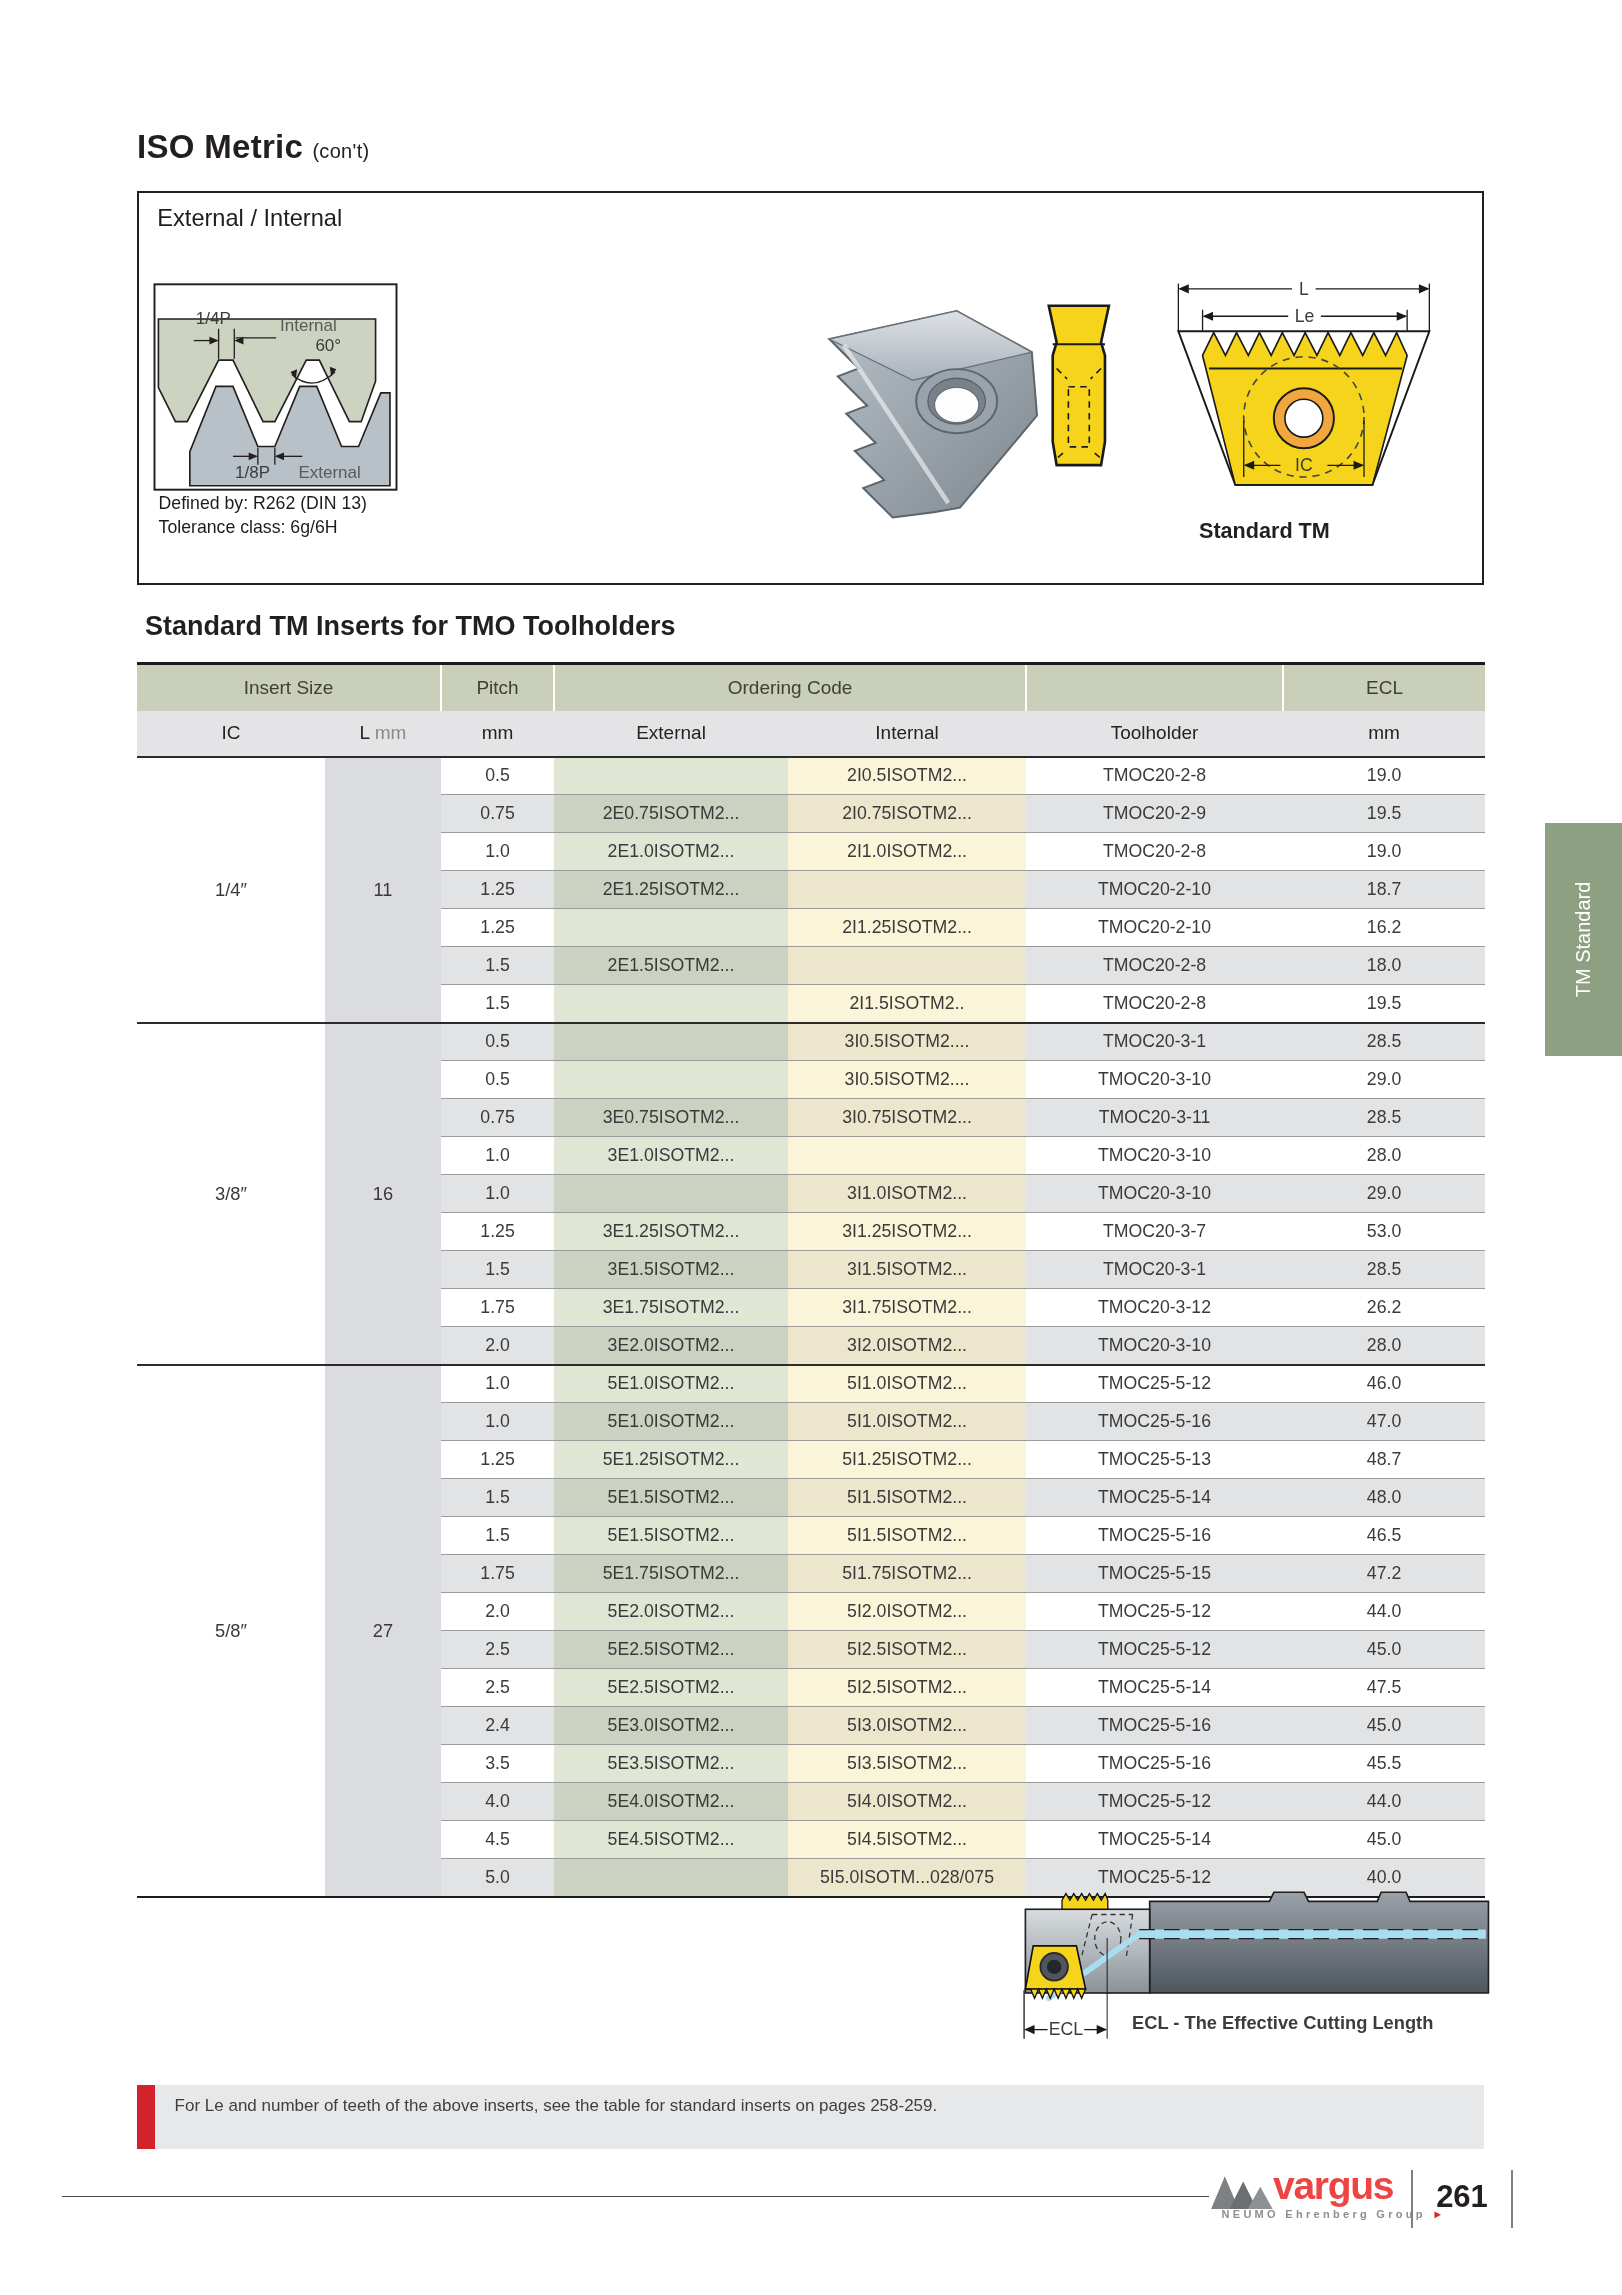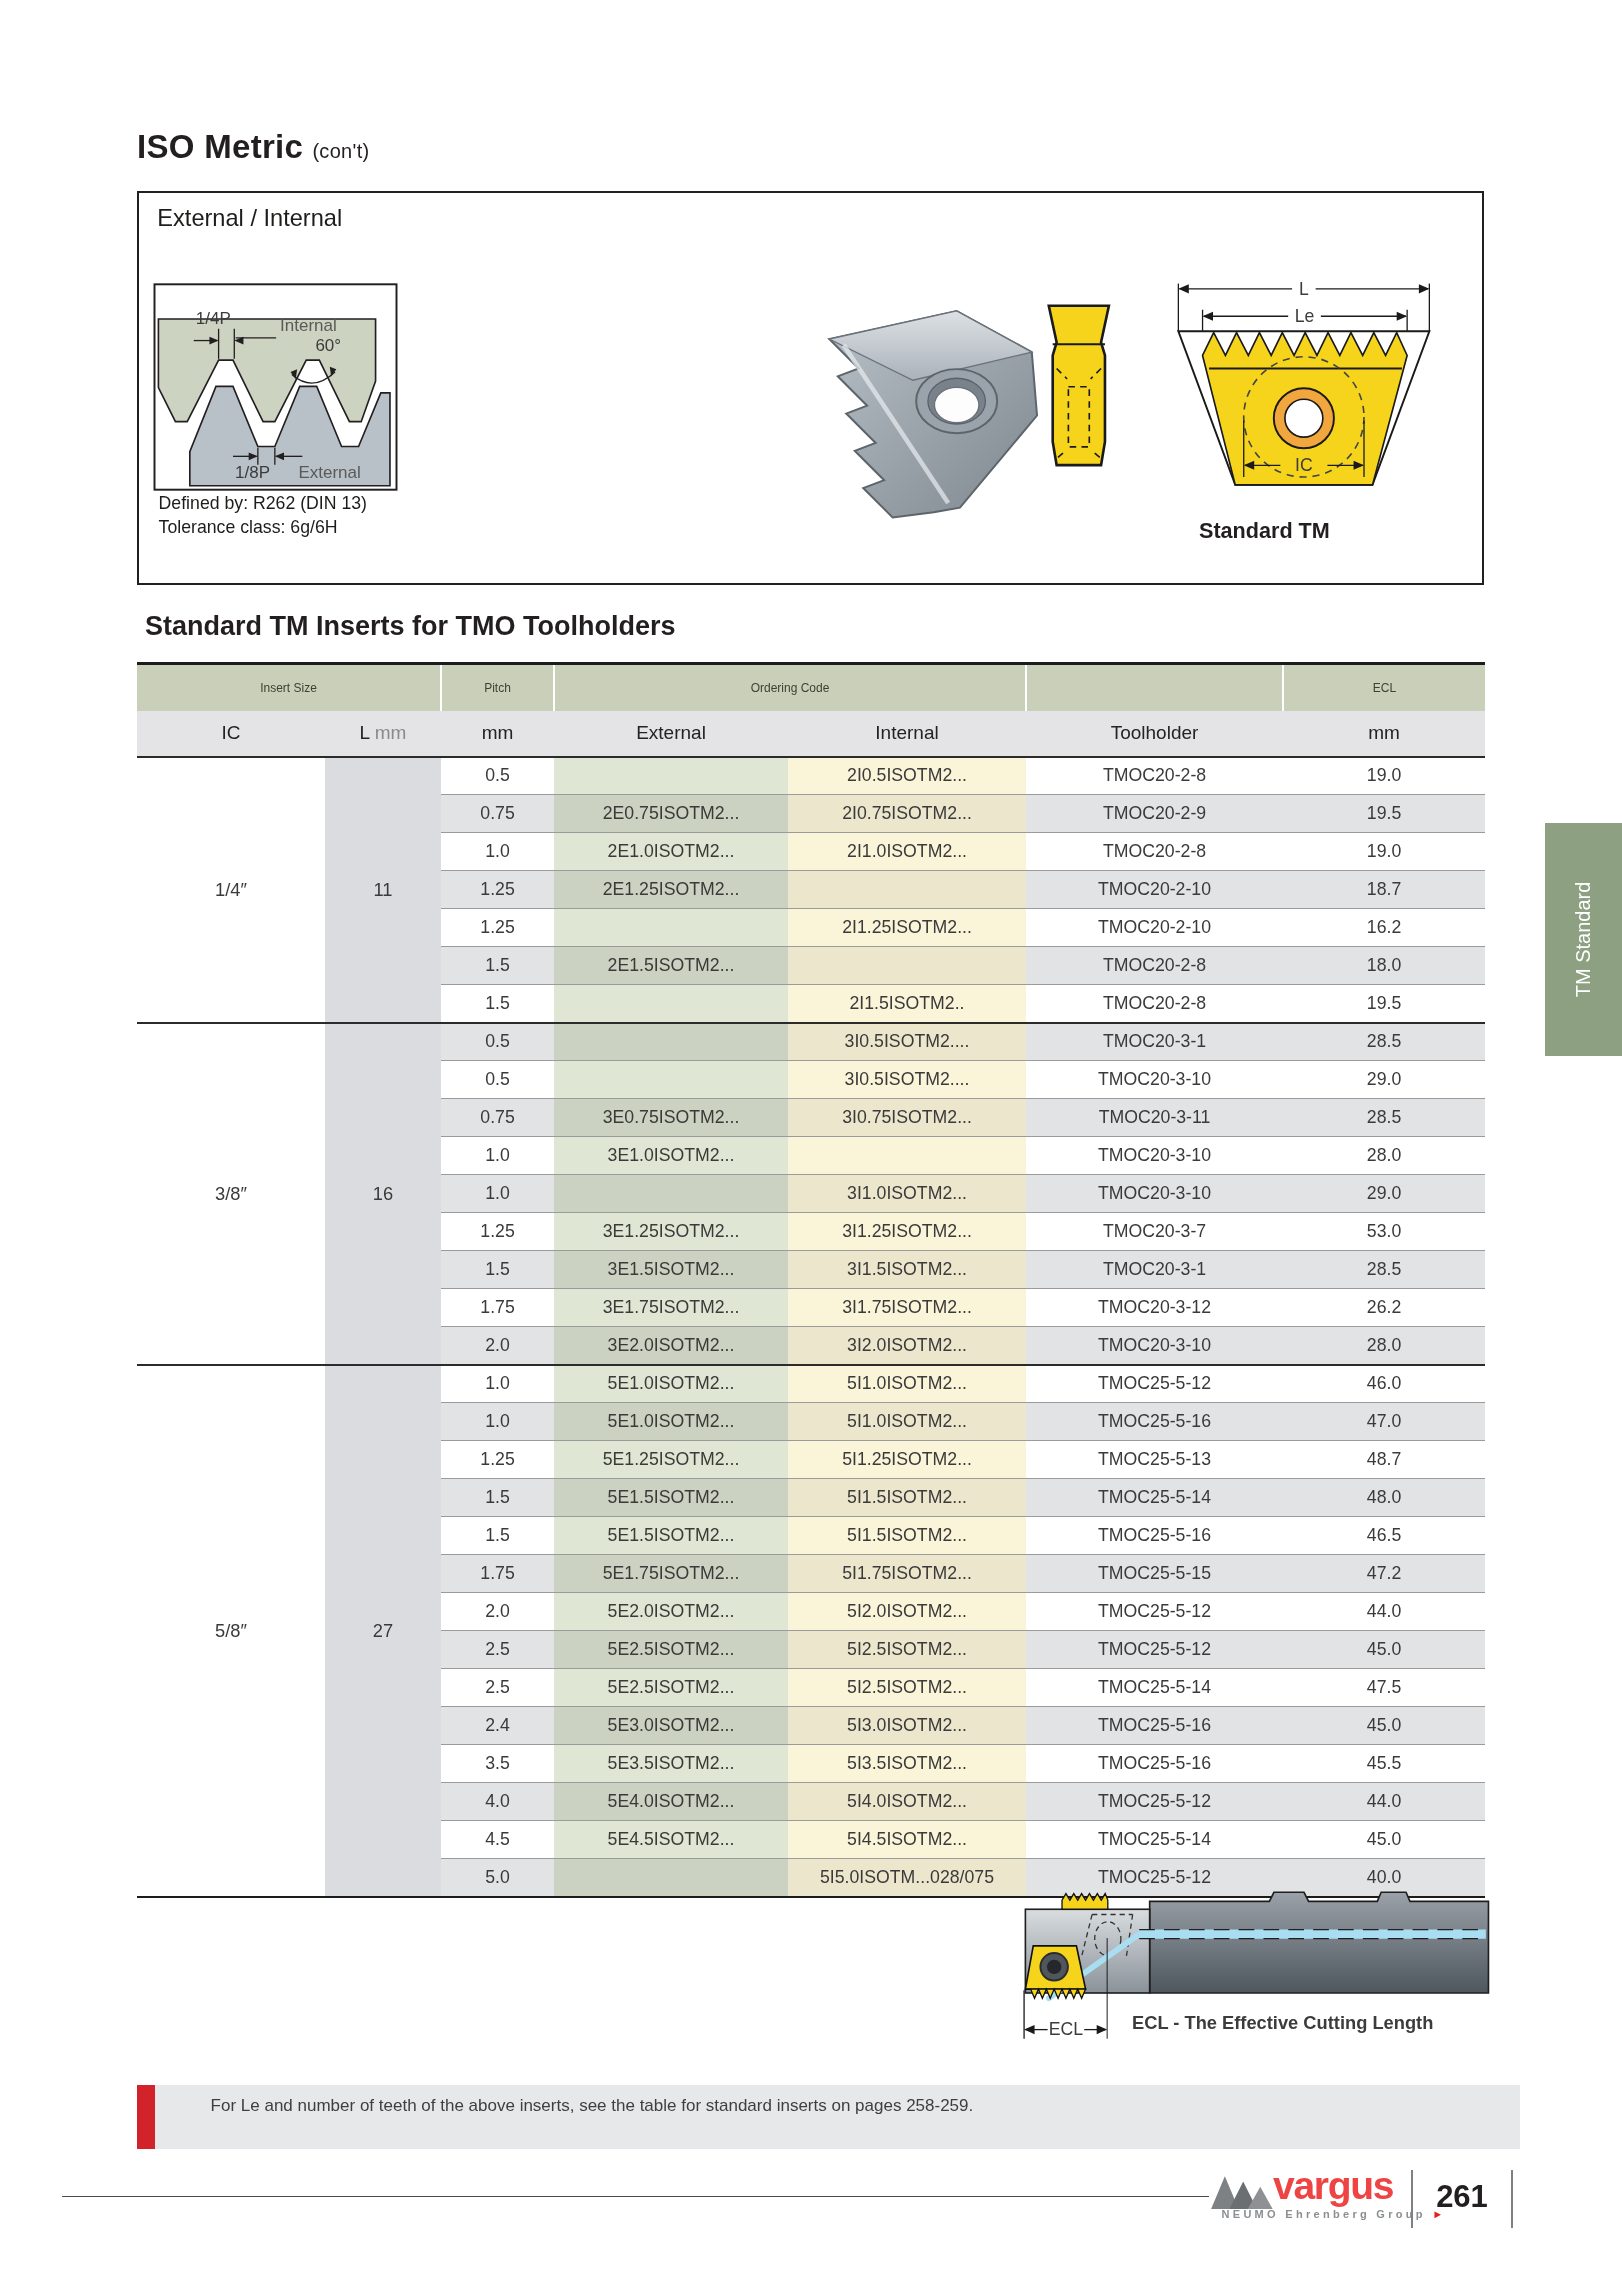--- a/index.html
+++ b/index.html
@@ -18,21 +18,21 @@
   #profile-heading { left:18.3px; top:11.8px; font-size:23.6px; font-weight:normal; color:#1d1d1b;text-align:center; }
   #defined-lines { left:19.6px; top:298px; font-size:17.7px; line-height:24px; color:#1d1d1b; }
 
   
   #table-title { left:145px; top:611px; font-size:27px; font-weight:bold; }
   #inserts-table { position:absolute; left:137px; top:662px; width:1347px;
     border-collapse:collapse; table-layout:fixed; font-size:17.7px; color:#3a3a3a;
     border-top:3.9px solid #1c1c1c; border-bottom:2.6px solid #1c1c1c; }
   #inserts-table th { font-weight:normal; }
   tr.group-row { height:47px; background:#c9cfb9; }
-  tr.group-row th { font-size:12px; color:#3e4034; border-left:2px solid #fff; }
+  tr.group-row th { font-size:19px; color:#3e4034; border-left:2px solid #fff; }
   tr.group-row th:first-child { border-left:none; }
   tr.sub-row { height:46px; background:#e4e4e6; border-bottom:2px solid #272727; }
   tr.sub-row th { font-size:19px; font-weight:bold; color:#232323; }
   tr.sub-row th .unit { font-weight:normal; color:#8a8a8a; }
   tbody tr { height:38px; }
   tbody td { text-align:center; border-top:1.3px solid #9b9b9b; }
   tbody tr.section-start td { border-top:2px solid #2b2b2b; }
   tr.row-white { background:#ffffff; }
   tr.row-gray  { background:#e2e3e5; }
   td.ic-cell { background:#ffffff; border-top:none; font-size:18.3px; }
@@ -43,21 +43,21 @@
   td.int-cell { background:rgba(245,233,180,0.50); }
 
   
   #side-tab { left:1545px; top:823px; width:77px; height:233px; background:#8da182;
     display:flex; align-items:center; justify-content:center; }
   #side-tab span { transform:rotate(-90deg); white-space:nowrap; color:#ffffff; font-size:20px; }
 
   
   #ecl-caption { left:1132px; top:2012px; font-size:18.3px; color:#3c3c3c;font-weight:bold; }
   #notes-redbar { left:137px; top:2085px; width:17.7px; height:64px; background:#d2232a; }
-  #notes-box { left:155px; top:2085px; width:1329px; height:64px; background:#e7e8e9;padding-left:36px; }
+  #notes-box { left:155px; top:2085px; width:1329px; height:64px; background:#e7e8e9; }
   #notes-box .note-line { margin-left:19.6px; font-size:17px; line-height:25.5px; color:#3f3f3f; }
   #notes-box .note-line:first-child { margin-top:7.9px; }
 
   
   #footer-rule { left:62px; top:2196px; width:1147px; height:1.3px; background:#4a4a4a; }
   #logo { left:1211px; top:2167px; width:203px; height:72px; }
   #brand-name { position:absolute; left:62px; top:-2.6px; font-size:39px; font-weight:bold;
     color:#ef4444; letter-spacing:-1.3px; }
   #brand-subtitle { position:absolute; left:10.5px; top:41px; font-size:11px; letter-spacing:3.3px;
     color:#8b8f92; font-weight:bold; white-space:nowrap; }

